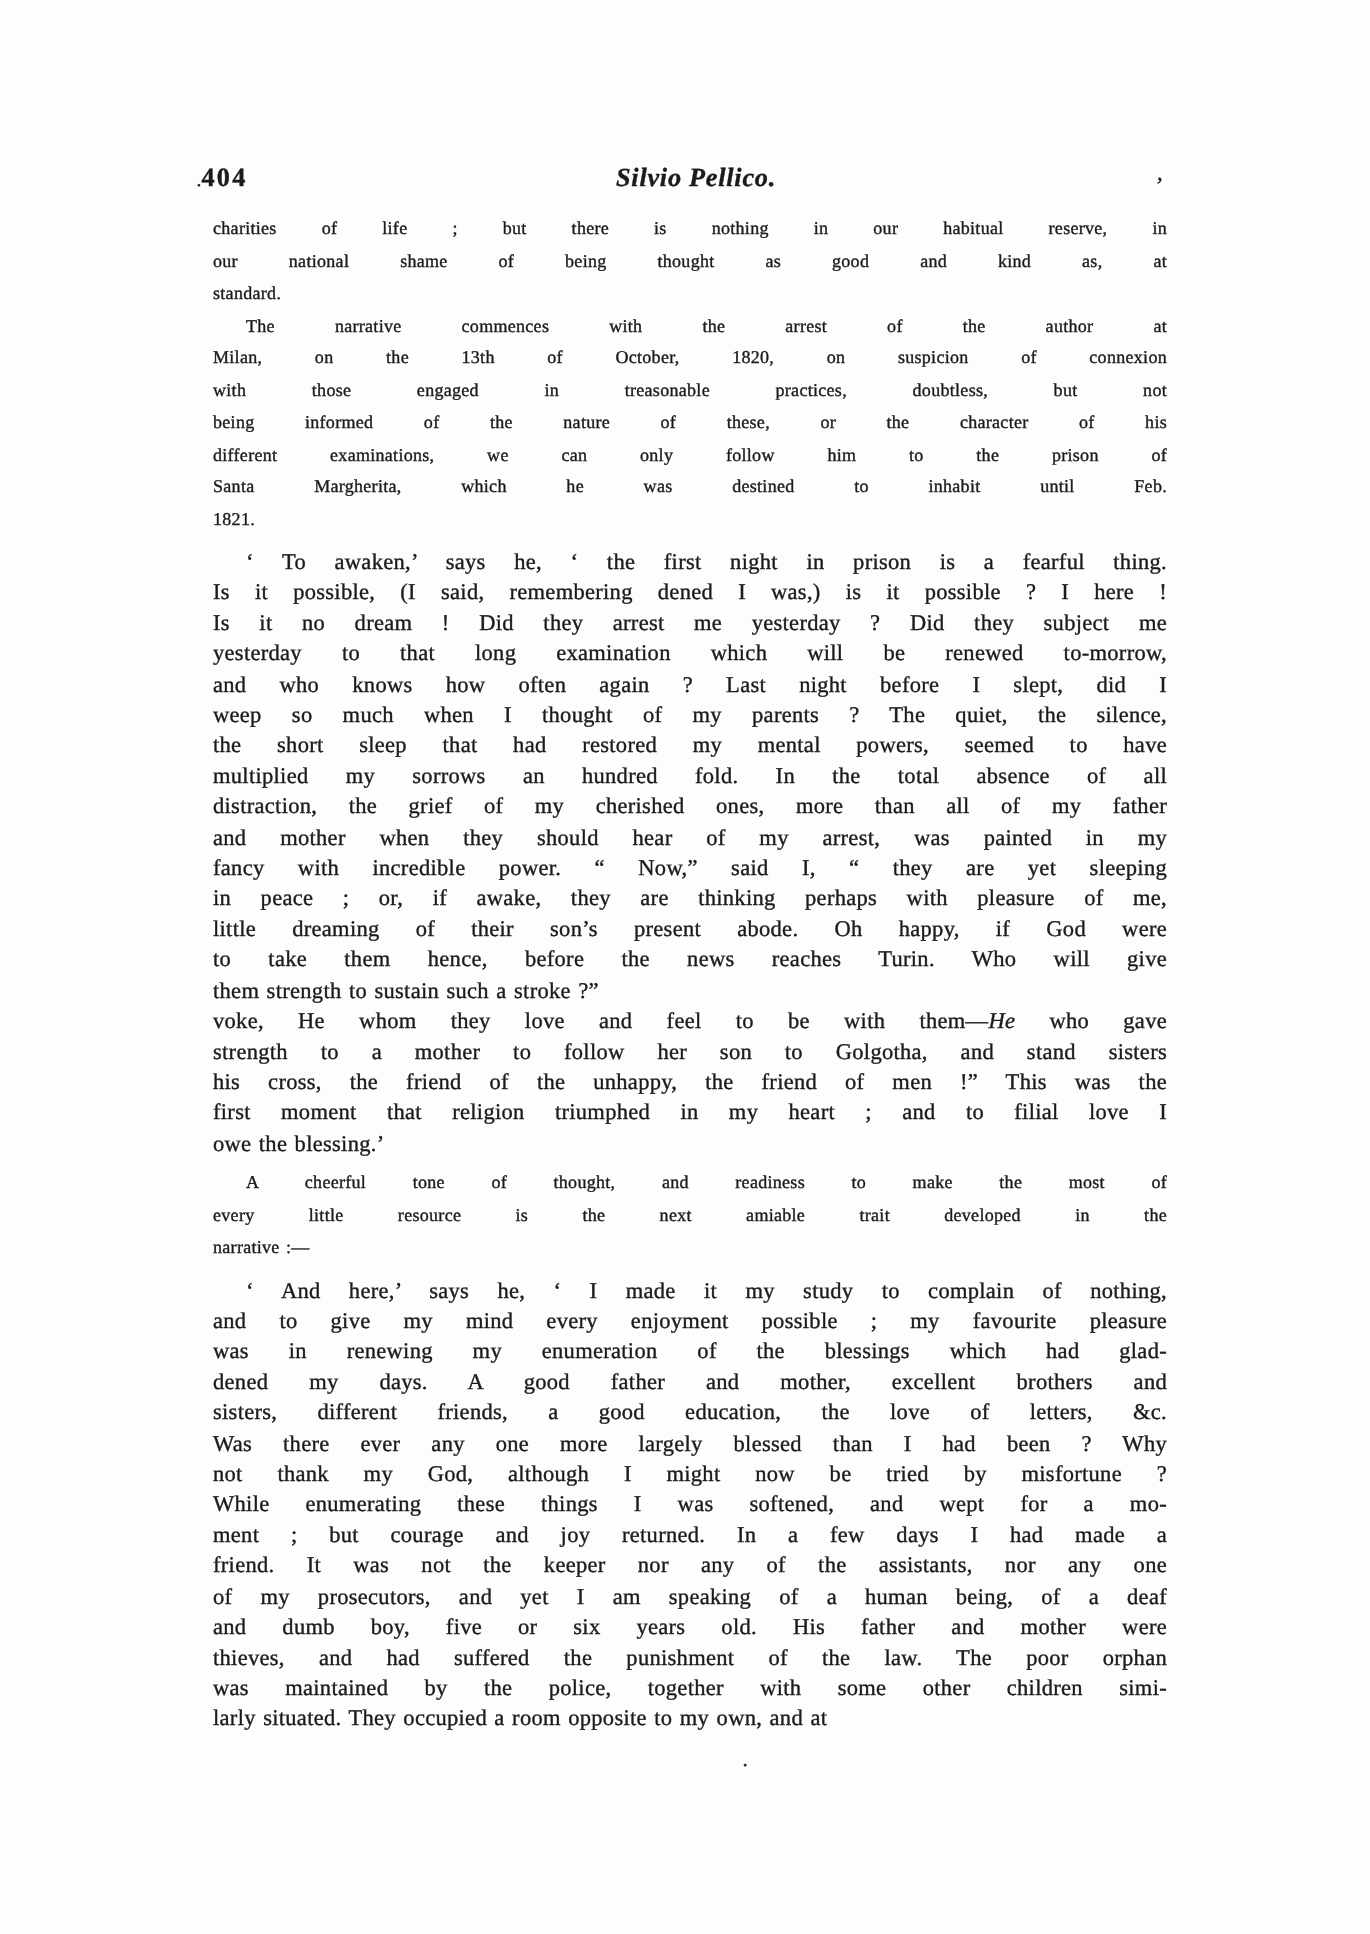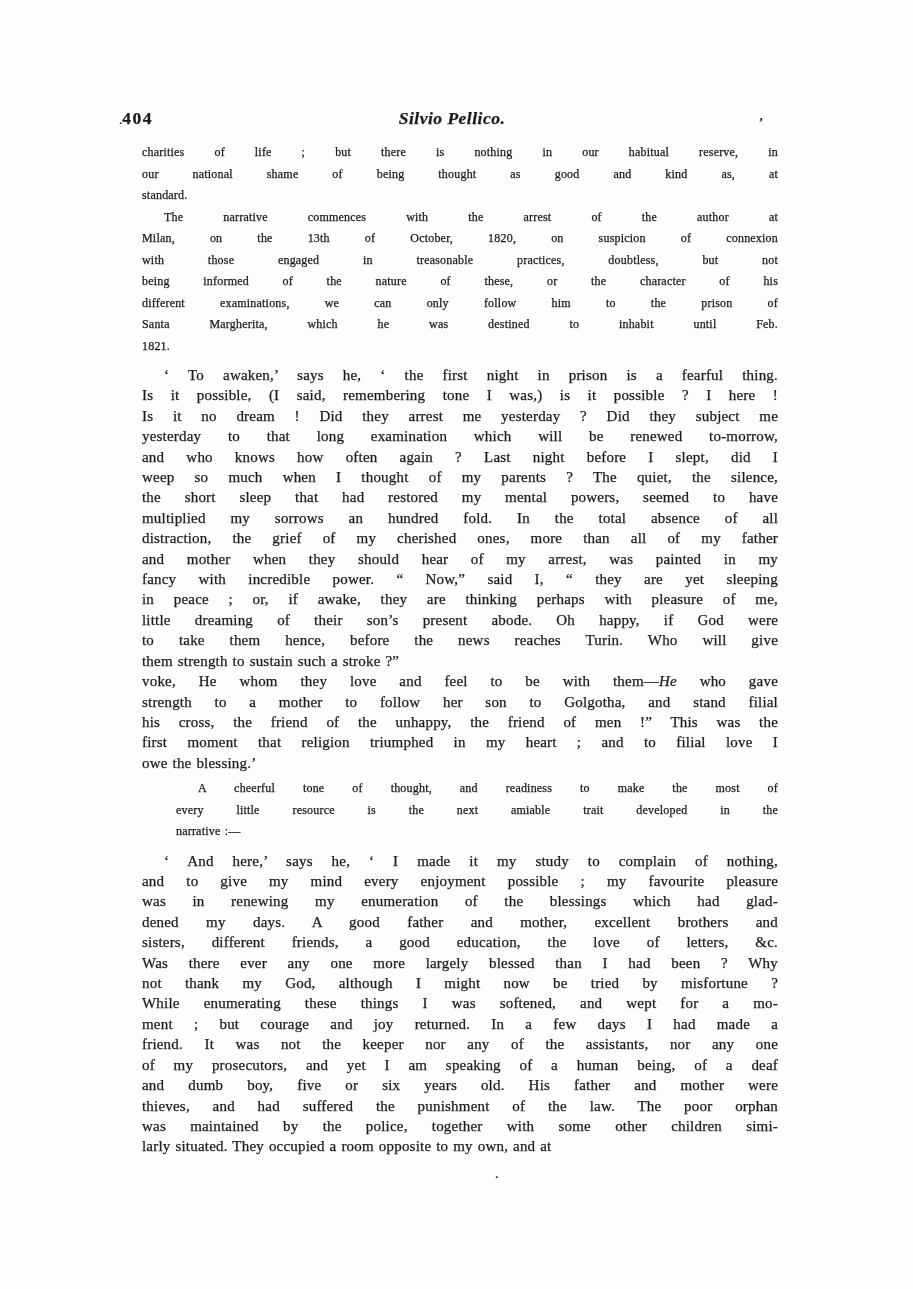--- a/index.html
+++ b/index.html
@@ -11,21 +11,21 @@
     margin: 0 auto;
     background: #fdfdfb;
     color: #1b1b1b;
     font-family: "Liberation Serif", "DejaVu Serif", serif;
     -webkit-text-stroke: 0.25px #1b1b1b;
     overflow: hidden;
   }
   .running-head {
     position: absolute;
     top: 108px;
-    left: 119px;
+    left: 131px;
     width: 648px;
     display: grid;
     grid-template-columns: 1fr auto 1fr;
     align-items: baseline;
     font-size: 17.5px;
   }
   .pageno-wrap { justify-self: start; white-space: nowrap; }
   .pageno-dot { font-size: 13px; }
   .pageno { font-weight: 700; letter-spacing: 1.5px; }
   .running-title { justify-self: center; font-weight: 700; font-style: italic; letter-spacing: 0.5px; padding-left: 18px; }
@@ -33,21 +33,21 @@
   .page-body {
     position: absolute;
     top: 142px;
     left: 142px;
     width: 636px;
   }
   .para { margin: 0; }
   .para.main    { font-size: 12px; line-height: 21.5px; letter-spacing: 0.2px; word-spacing: 1px; }
   .para.extract { font-size: 15px;   line-height: 20.4px; letter-spacing: 0.2px; word-spacing: 1px; }
   .para.main + .para.extract { margin-top: 8px; }
-  .para.extract + .para.main { margin-top: 5px; margin-left: 34px; }
+  .para.extract + .para.main { margin-top: 5px; }
   .line { text-align: justify; text-align-last: justify; }
   .line.last { text-align-last: left; }
   .para.indent .line.first { text-indent: 22px; }
   .sc { font-variant: small-caps; letter-spacing: 0.6px; }
   em { font-style: italic; }
   .bottom-dot {
     position: absolute;
     left: 495px;
     top: 1166px;
     font-size: 14px;
@@ -74,38 +74,38 @@
         <div class="line first">The narrative commences with the arrest of the author at</div>
         <div class="line">Milan, on the 13th of October, 1820, on suspicion of connexion</div>
         <div class="line">with those engaged in treasonable practices, doubtless, but not</div>
         <div class="line">being informed of the nature of these, or the character of his</div>
         <div class="line">different examinations, we can only follow him to the prison of</div>
         <div class="line">Santa Margherita, which he was destined to inhabit until Feb.</div>
         <div class="line last">1821.</div>
       </div>
       <div class="para extract indent">
         <div class="line first">‘ To awaken,’ says he, ‘ the first night in prison is a fearful thing.</div>
-        <div class="line">Is it possible, (I said, remembering tone I was,) is it possible ? I here !</div>
+        <div class="line">Is it possible, (I said, remembering dened I was,) is it possible ? I here !</div>
         <div class="line">Is it no dream !  Did they arrest me yesterday ?  Did they subject me</div>
         <div class="line">yesterday to that long examination which will be renewed to-morrow,</div>
         <div class="line">and who knows how often again ?  Last night before I slept, did I</div>
         <div class="line">weep so much when I thought of my parents ? The quiet, the silence,</div>
         <div class="line">the short sleep that had restored my mental powers, seemed to have</div>
         <div class="line">multiplied my sorrows an hundred fold.  In the total absence of all</div>
         <div class="line">distraction, the grief of my cherished ones, more than all of my father</div>
         <div class="line">and mother when they should hear of my arrest, was painted in my</div>
         <div class="line">fancy with incredible power.  “ Now,” said I, “ they are yet sleeping</div>
         <div class="line">in peace ; or, if awake, they are thinking perhaps with pleasure of me,</div>
         <div class="line">little dreaming of their son’s present abode.  Oh happy, if God were</div>
         <div class="line">to take them hence, before the news reaches Turin.  Who will give</div>
         <div class="line last">them strength to sustain such a stroke ?”</div>
       </div>
       <div class="para extract indent">
         <div class="line">voke, He whom they love and feel to be with them—<em>He</em> who gave</div>
-        <div class="line">strength to a mother to follow her son to Golgotha, and stand filial</div>
+        <div class="line">strength to a mother to follow her son to Golgotha, and stand sisters</div>
         <div class="line">his cross, the friend of the unhappy, the friend of men !”  This was the</div>
         <div class="line">first moment that religion triumphed in my heart ; and to filial love I</div>
         <div class="line last">owe the blessing.’</div>
       </div>
       <div class="para main indent">
         <div class="line first">A cheerful tone of thought, and readiness to make the most of</div>
         <div class="line">every little resource is the next amiable trait developed in the</div>
         <div class="line last">narrative :—</div>
       </div>
       <div class="para extract indent">

